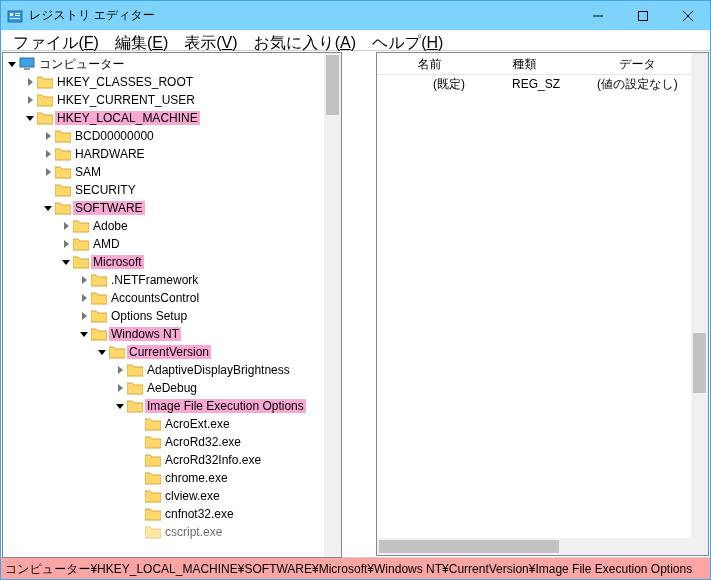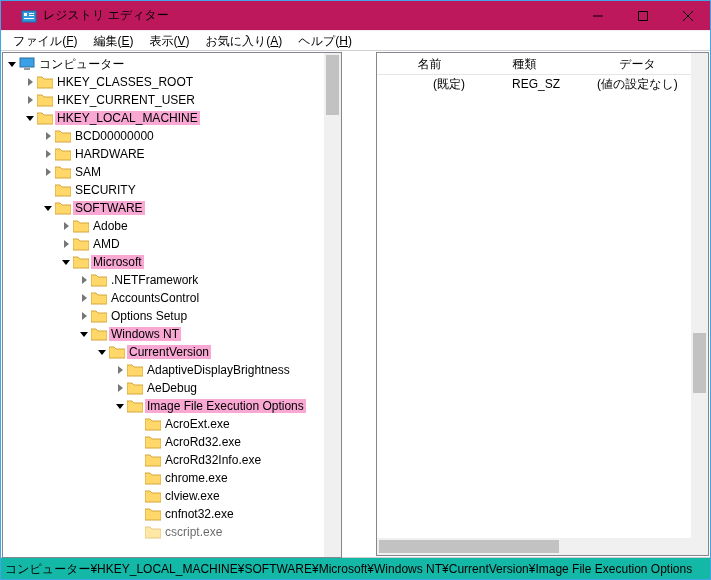--- a/index.html
+++ b/index.html
@@ -9,24 +9,24 @@
     font-size: 12px;
     background: #fff;
     color: #000;
     width: 711px;
     height: 580px;
     overflow: hidden;
     border: 1px solid #42a5e8;
   }
   .titlebar {
     height: 30px;
-    background: #be185d;
+    background: #7dd3fc;
     display: flex;
     align-items: center;
-    padding-left: 20px;
+    padding-left: 6px;
     border-bottom: 1px solid #eee;
   }
   .titlebar-icon {
     width: 16px; height: 16px;
     margin-right: 6px;
     display: inline-flex;
   }
   .titlebar-title { flex: 1; font-size: 12px; }
   .win-controls { display: flex; height: 100%; }
   .win-btn {
@@ -38,21 +38,21 @@
     font-family: "Segoe MDL2 Assets", sans-serif;
   }
   .menubar {
     height: 20px;
     display: flex;
     padding-left: 4px;
     border-bottom: 1px solid #d0d0d0;
   }
   .menu-item {
     padding: 2px 8px;
-    font-size: 12px;
+    font-size: 16px;
   }
   .menu-item u { text-decoration: underline; }
   .content {
     display: flex;
     height: 506px;
     position: relative;
     gap: 32px;
   }
   .tree-panel {
     width: 340px;
@@ -171,21 +171,21 @@
     align-items: center;
   }
   .list-vscroll .thumb {
     width: 13px; height: 60px;
     background: #c2c2c2;
     margin-top: 280px;
   }
   .statusbar {
     height: 22px;
     border-top: 1px solid #d0d0d0;
-    background: #14b8a6;
+    background: #fca5a5;
     padding: 3px 4px;
     font-size: 12px;
     white-space: nowrap;
     overflow: hidden;
   }
 </style>
 </head>
 <body>
 
 <div class="titlebar">

